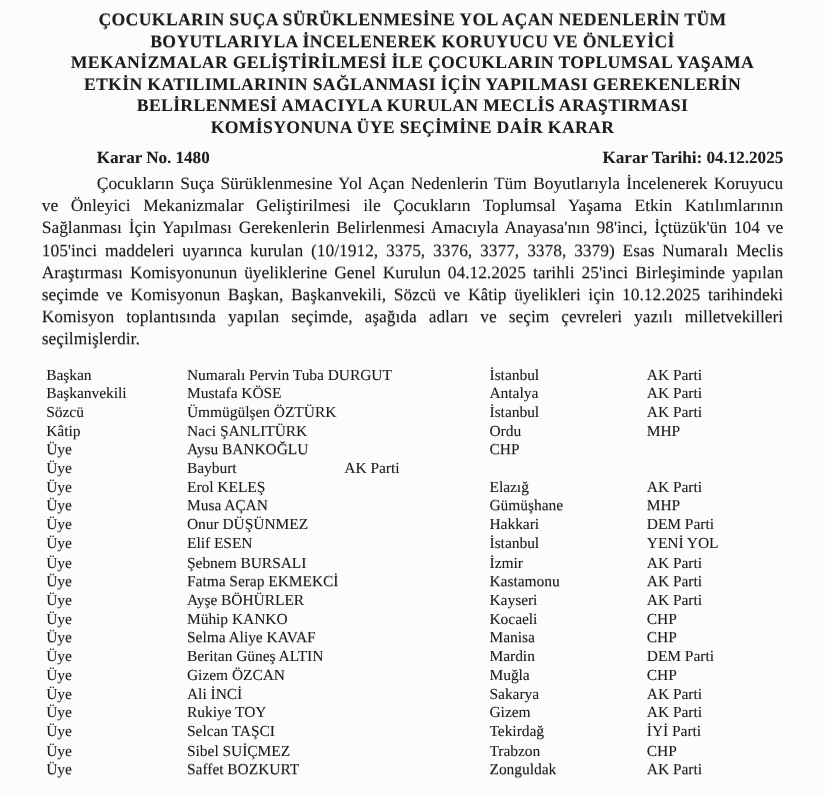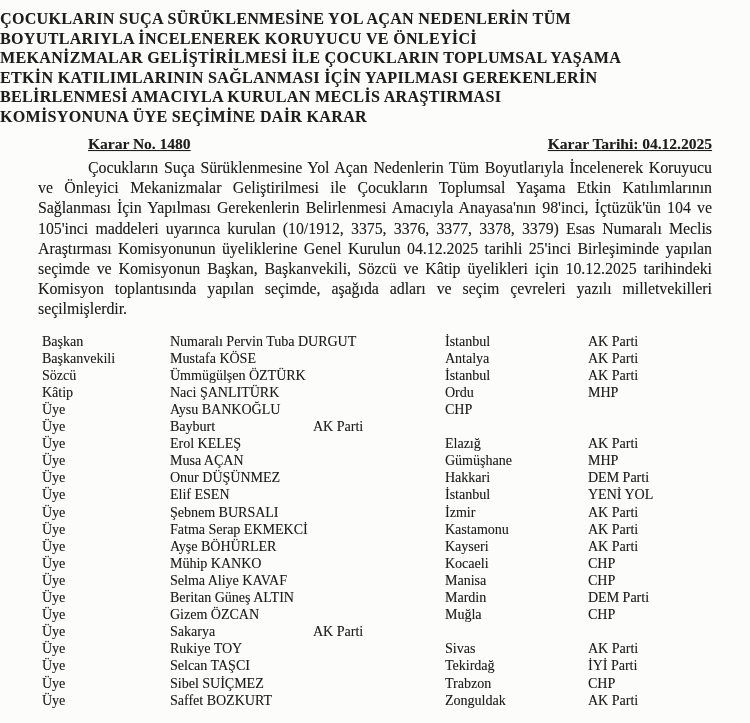--- a/index.html
+++ b/index.html
@@ -7,34 +7,34 @@
     width:750px; height:723px;
     background:#fcfcfb;
     font-family:"Liberation Serif", serif;
     color:#1d1d1d;
     position:relative;
     overflow:hidden;
     text-shadow: 0.2px 0.2px 0.6px rgba(45,45,45,0.38);
   }
   .title-block {
     padding-top:9px;
-    text-align:left;
+    text-align:center;
     font-weight:bold;
     font-size:16px;
     line-height:19.5px;
     letter-spacing:0.35px;
   }
   .meta-row {
     display:flex;
     justify-content:space-between;
     margin:9px 38px 0 88px;
     font-weight:bold;
     font-size:15.5px;
   }
-  .meta-row .meta-item { text-decoration:underline; }
+  .meta-row .meta-item { }
   .body-par {
     margin:5px 38px 0 38px;
     text-align:justify;
     text-indent:50px;
     font-size:15.8px;
     line-height:20.2px;
   }
   .members {
     margin-top:13px;
     font-size:14px;
@@ -168,27 +168,28 @@
         <span class="cell c-party">DEM Parti</span>
       </div>
       <div class="row">
         <span class="cell c-role">Üye</span>
         <span class="cell c-name">Gizem ÖZCAN</span>
         <span class="cell c-city">Muğla</span>
         <span class="cell c-party">CHP</span>
       </div>
       <div class="row">
         <span class="cell c-role">Üye</span>
+        <span class="cell c-name">Ali İNCİ</span>
         <span class="cell c-city">Sakarya</span>
         <span class="cell c-party">AK Parti</span>
       </div>
       <div class="row">
         <span class="cell c-role">Üye</span>
         <span class="cell c-name">Rukiye TOY</span>
-        <span class="cell c-city">Sivas</span>
+        <span class="cell c-city">Gizem</span>
         <span class="cell c-party">AK Parti</span>
       </div>
       <div class="row">
         <span class="cell c-role">Üye</span>
         <span class="cell c-name">Selcan TAŞCI</span>
         <span class="cell c-city">Tekirdağ</span>
         <span class="cell c-party">İYİ Parti</span>
       </div>
       <div class="row">
         <span class="cell c-role">Üye</span>

